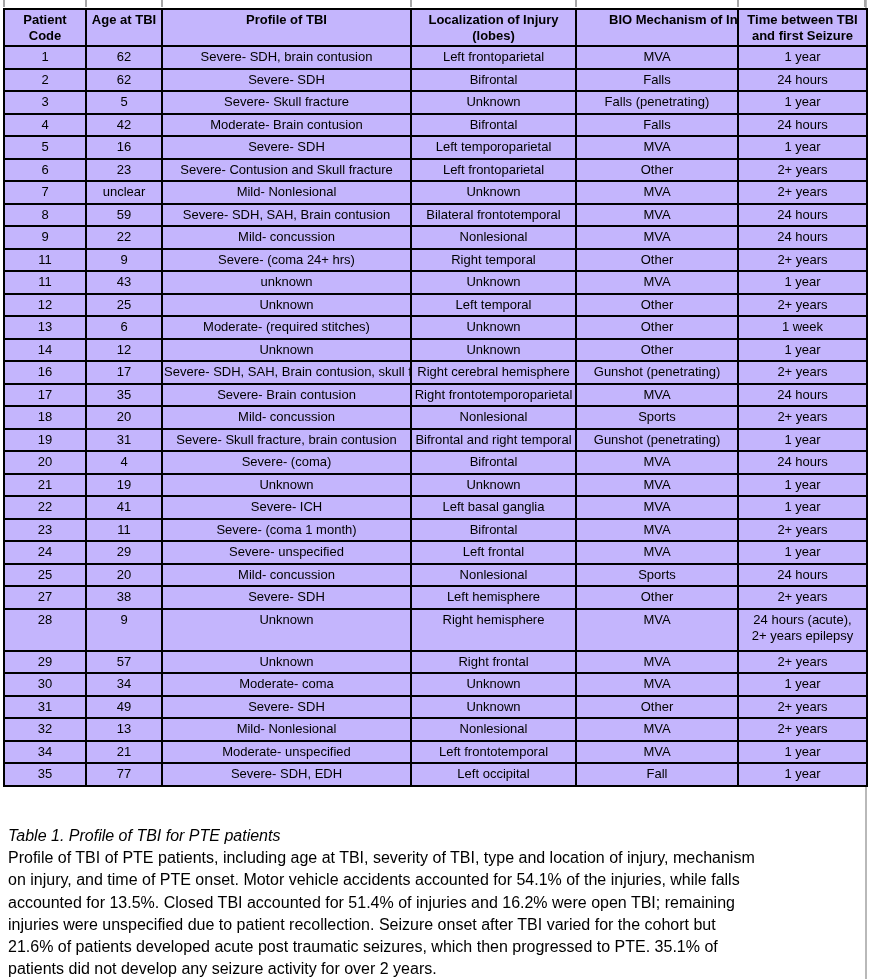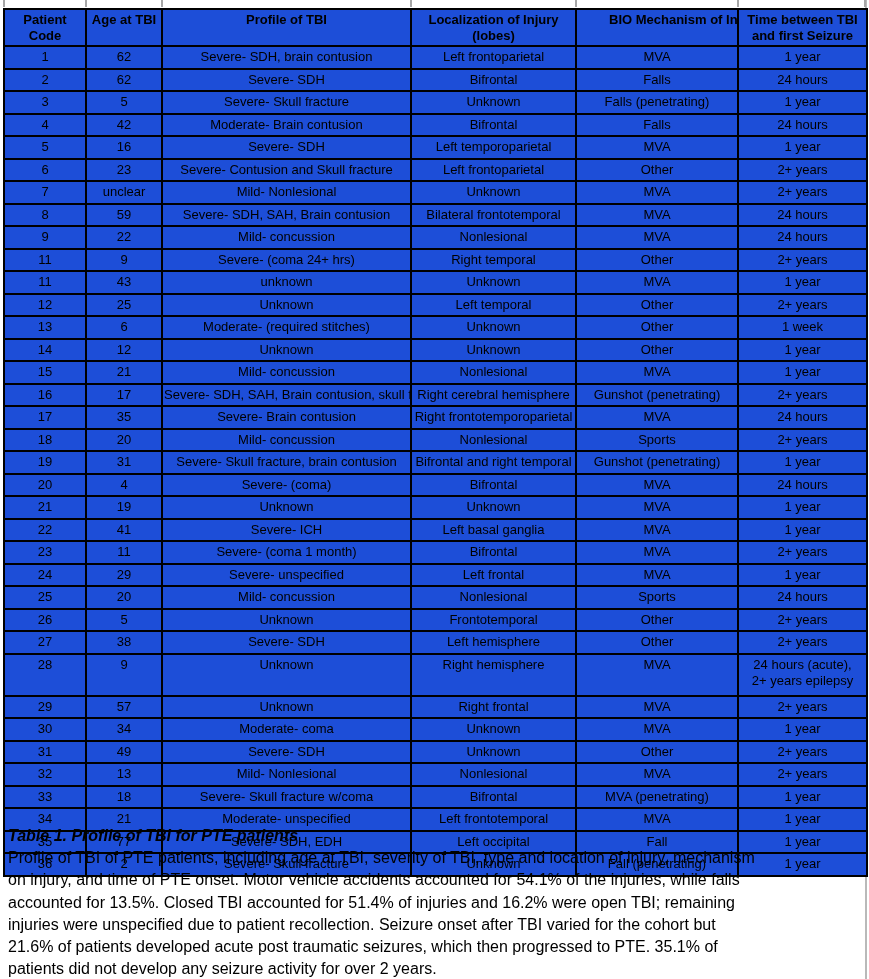--- a/index.html
+++ b/index.html
@@ -27,21 +27,21 @@
     width: 2px; height: 7px;
     background: #a6a6a6;
     z-index: 0;
   }
   table#tbi-table {
     position: absolute;
     left: 3px; top: 8px;
     width: 863px;
     border-collapse: collapse;
     table-layout: fixed;
-    background: #1d4ed8;
+    background: #c4b5fd;
     z-index: 1;
   }
   #tbi-table th, #tbi-table td {
     border: 2px solid #000000;
     overflow: hidden;
     text-align: center;
     vertical-align: top;
     padding: 2px 1px 0 1px;
   }
   #tbi-table tr { box-shadow: 0 1px 0 #c4c4c4; }
@@ -61,21 +61,21 @@
   #tbi-table tr.tall td { height: 38px; border-radius: 18px; }
   #tbi-table td.multiline { white-space: pre-line; }
   #caption {
     position: absolute;
     left: 8px; top: 825px;
     width: 850px;
     font-size: 16px;
     line-height: 22.2px;
     z-index: 1;
   }
-  #caption-title { font-weight: bold; font-style: italic; }
+  #caption-title { font-weight: normal; font-style: italic; }
   #caption-body { white-space: pre-line; }
 </style>
 </head>
 <body>
 
 <div id="page">
 
   <div id="right-edge"></div>
   <div id="ticks">
       <div class="col-tick" style="left: 3px;"></div>
@@ -213,28 +213,20 @@
         </tr>
         <tr>
           <td>14</td>
           <td>12</td>
           <td>Unknown</td>
           <td>Unknown</td>
           <td>Other</td>
           <td>1 year</td>
         </tr>
         <tr>
-          <td>15</td>
-          <td>21</td>
-          <td>Mild- concussion</td>
-          <td>Nonlesional</td>
-          <td>MVA</td>
-          <td>1 year</td>
-        </tr>
-        <tr>
           <td>16</td>
           <td>17</td>
           <td>Severe- SDH, SAH, Brain contusion, skull fracture</td>
           <td>Right cerebral hemisphere</td>
           <td>Gunshot (penetrating)</td>
           <td>2+ years</td>
         </tr>
         <tr>
           <td>17</td>
           <td>35</td>
@@ -301,28 +293,20 @@
         </tr>
         <tr>
           <td>25</td>
           <td>20</td>
           <td>Mild- concussion</td>
           <td>Nonlesional</td>
           <td>Sports</td>
           <td>24 hours</td>
         </tr>
         <tr>
-          <td>26</td>
-          <td>5</td>
-          <td>Unknown</td>
-          <td>Frontotemporal</td>
-          <td>Other</td>
-          <td>2+ years</td>
-        </tr>
-        <tr>
           <td>27</td>
           <td>38</td>
           <td>Severe- SDH</td>
           <td>Left hemisphere</td>
           <td>Other</td>
           <td>2+ years</td>
         </tr>
         <tr class="tall">
           <td>28</td>
           <td>9</td>
@@ -356,51 +340,35 @@
           <td>Other</td>
           <td>2+ years</td>
         </tr>
         <tr>
           <td>32</td>
           <td>13</td>
           <td>Mild- Nonlesional</td>
           <td>Nonlesional</td>
           <td>MVA</td>
           <td>2+ years</td>
-        </tr>
-        <tr>
-          <td>33</td>
-          <td>18</td>
-          <td>Severe- Skull fracture w/coma</td>
-          <td>Bifrontal</td>
-          <td>MVA (penetrating)</td>
-          <td>1 year</td>
         </tr>
         <tr>
           <td>34</td>
           <td>21</td>
           <td>Moderate- unspecified</td>
           <td>Left frontotemporal</td>
           <td>MVA</td>
           <td>1 year</td>
         </tr>
         <tr>
           <td>35</td>
           <td>77</td>
           <td>Severe- SDH, EDH</td>
           <td>Left occipital</td>
           <td>Fall</td>
-          <td>1 year</td>
-        </tr>
-        <tr>
-          <td>36</td>
-          <td>2</td>
-          <td>Severe- Skull fracture</td>
-          <td>Unknown</td>
-          <td>Fall (penetrating)</td>
           <td>1 year</td>
         </tr>
       </tbody>
   </table>
 
   <div id="caption">
     <div id="caption-title">Table 1. Profile of TBI for PTE patients</div>
     <div id="caption-body">Profile of TBI of PTE patients, including age at TBI, severity of TBI, type and location of injury, mechanism
 on injury, and time of PTE onset. Motor vehicle accidents accounted for 54.1% of the injuries, while falls
 accounted for 13.5%. Closed TBI accounted for 51.4% of injuries and 16.2% were open TBI; remaining

